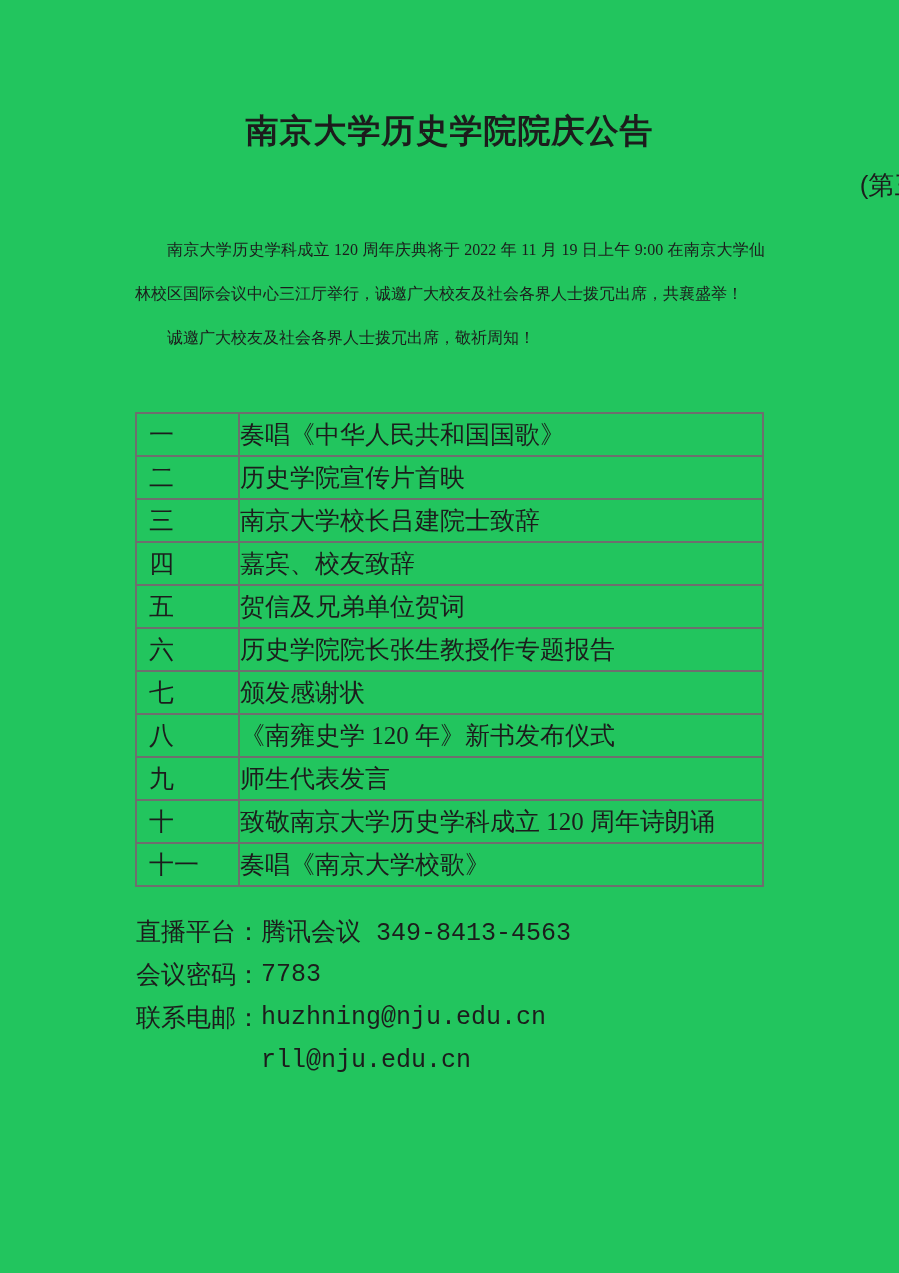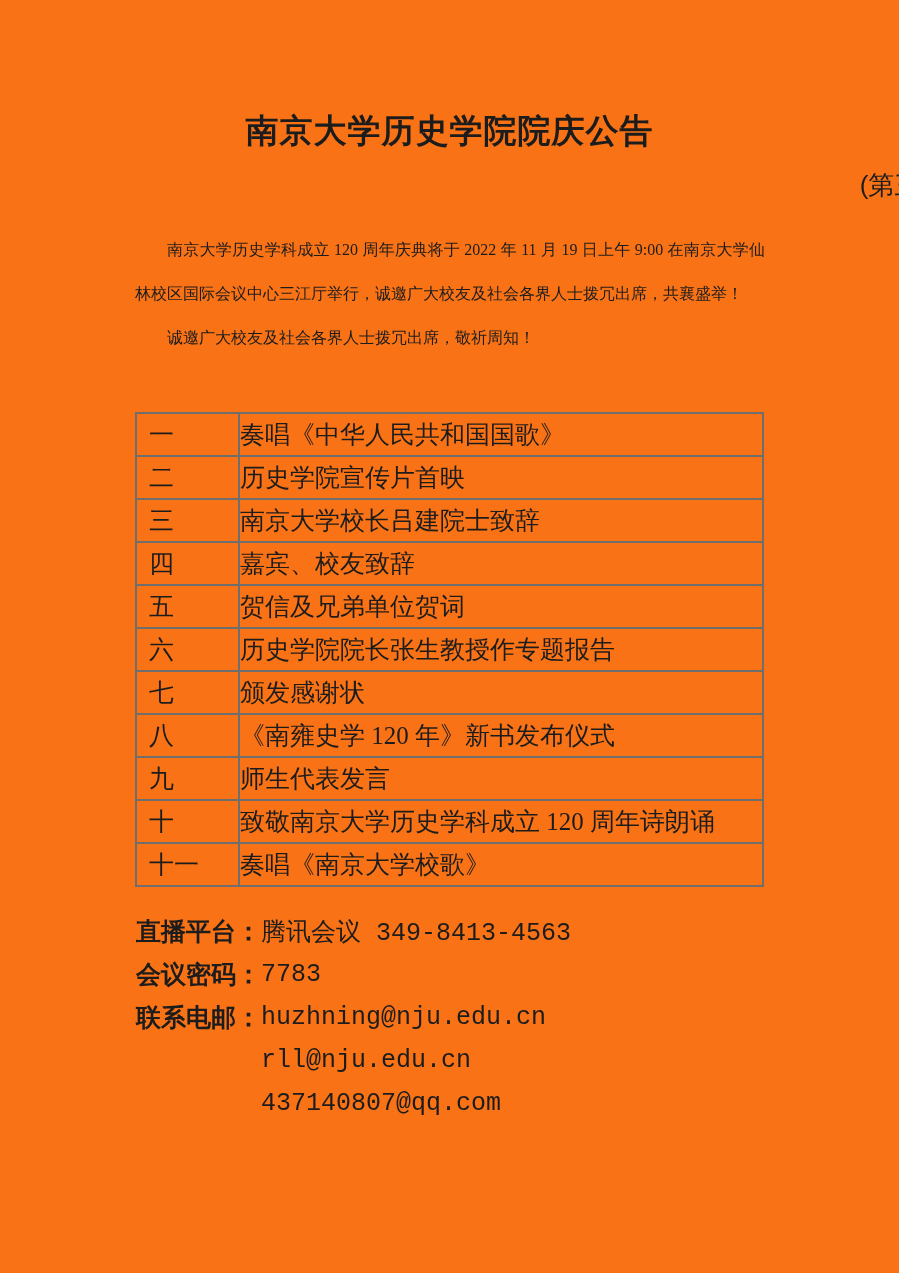--- a/index.html
+++ b/index.html
@@ -5,21 +5,21 @@
   html, body {
     margin: 0;
     padding: 0;
     background: #e8e8e8;
   }
   .page {
     position: relative;
     width: 899px;
     height: 1273px;
     margin: 0 auto;
-    background: #f97316;
+    background: #22c55e;
     color: #1c1c1c;
     font-family: "Liberation Serif", "DejaVu Serif", serif;
     overflow: hidden;
   }
   .doc-title {
     position: absolute;
     top: 110px;
     left: 0;
     width: 100%;
     margin: 0;
@@ -88,21 +88,20 @@
   .contact-line {
     display: flex;
     height: 43px;
     align-items: center;
     white-space: pre;
   }
   .contact-line .label {
     display: inline-block;
     width: 125px;
     flex: 0 0 125px;
-    font-weight: bold;
   }
   .contact-line .value {
     display: inline-block;
     font-family: Liberation Mono, monospace;
   }
 </style>
 </head>
 <body>
 
 <div class="page">
@@ -175,19 +174,15 @@
       <span class="value">7783</span>
     </div>
     <div class="contact-line">
       <span class="label">联系电邮：</span>
       <span class="value">huzhning@nju.edu.cn</span>
     </div>
     <div class="contact-line">
       <span class="label"></span>
       <span class="value">rll@nju.edu.cn</span>
     </div>
-    <div class="contact-line">
-      <span class="label"></span>
-      <span class="value">437140807@qq.com</span>
-    </div>
   </div>
 
 </div>
 
 </body></html>

